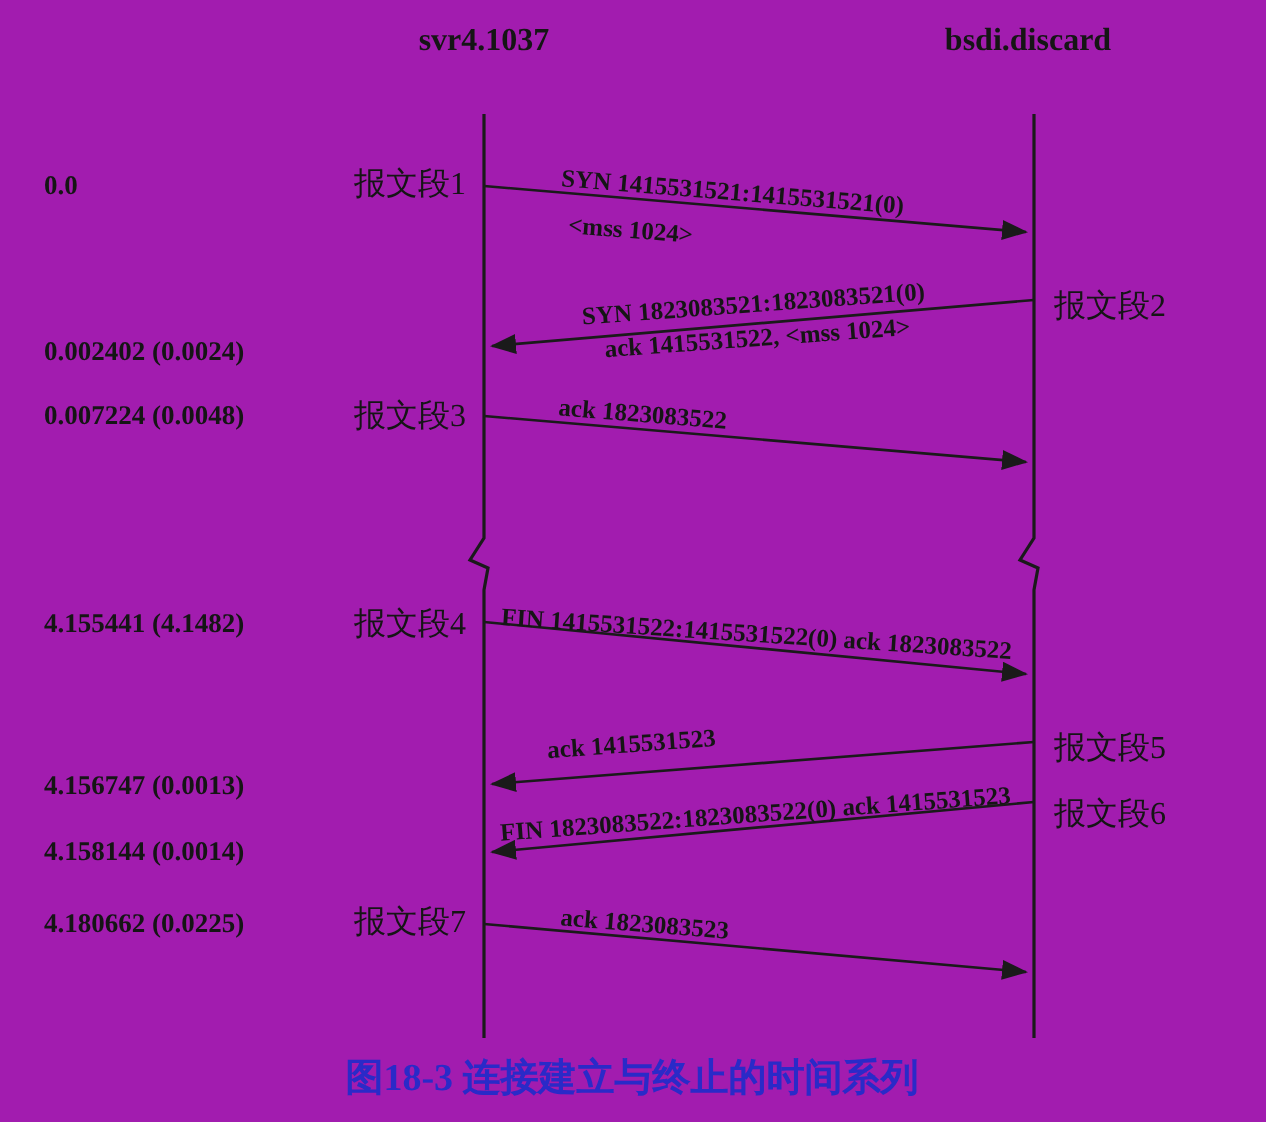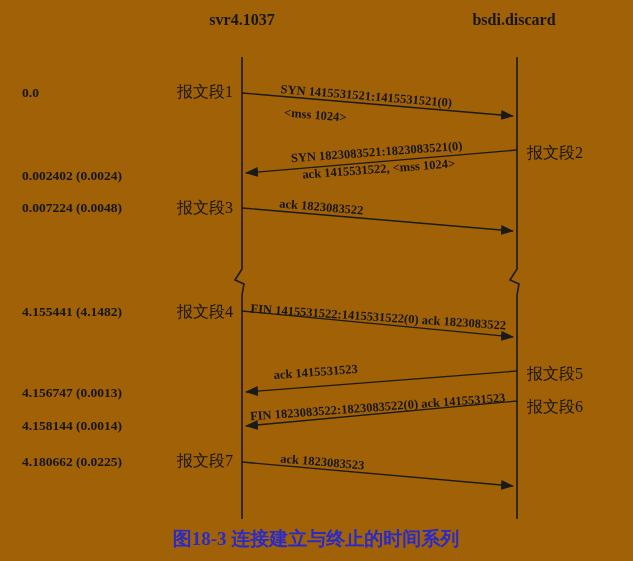--- a/index.html
+++ b/index.html
@@ -4,21 +4,21 @@
 <style>
   html, body {
     margin: 0;
     padding: 0;
     background: #fdfdfb;
   }
   .page {
     position: relative;
     width: 633px;
     height: 561px;
-    background: #a16207;
+    background: #a21caf;
     overflow: hidden;
     font-family: "Liberation Serif", "DejaVu Serif", serif;
   }
   svg { display: block; }
   text {
     fill: #151515;
     font-family: "Liberation Serif", "DejaVu Serif", serif;
   }
   .host-label {
     font-size: 16px;

